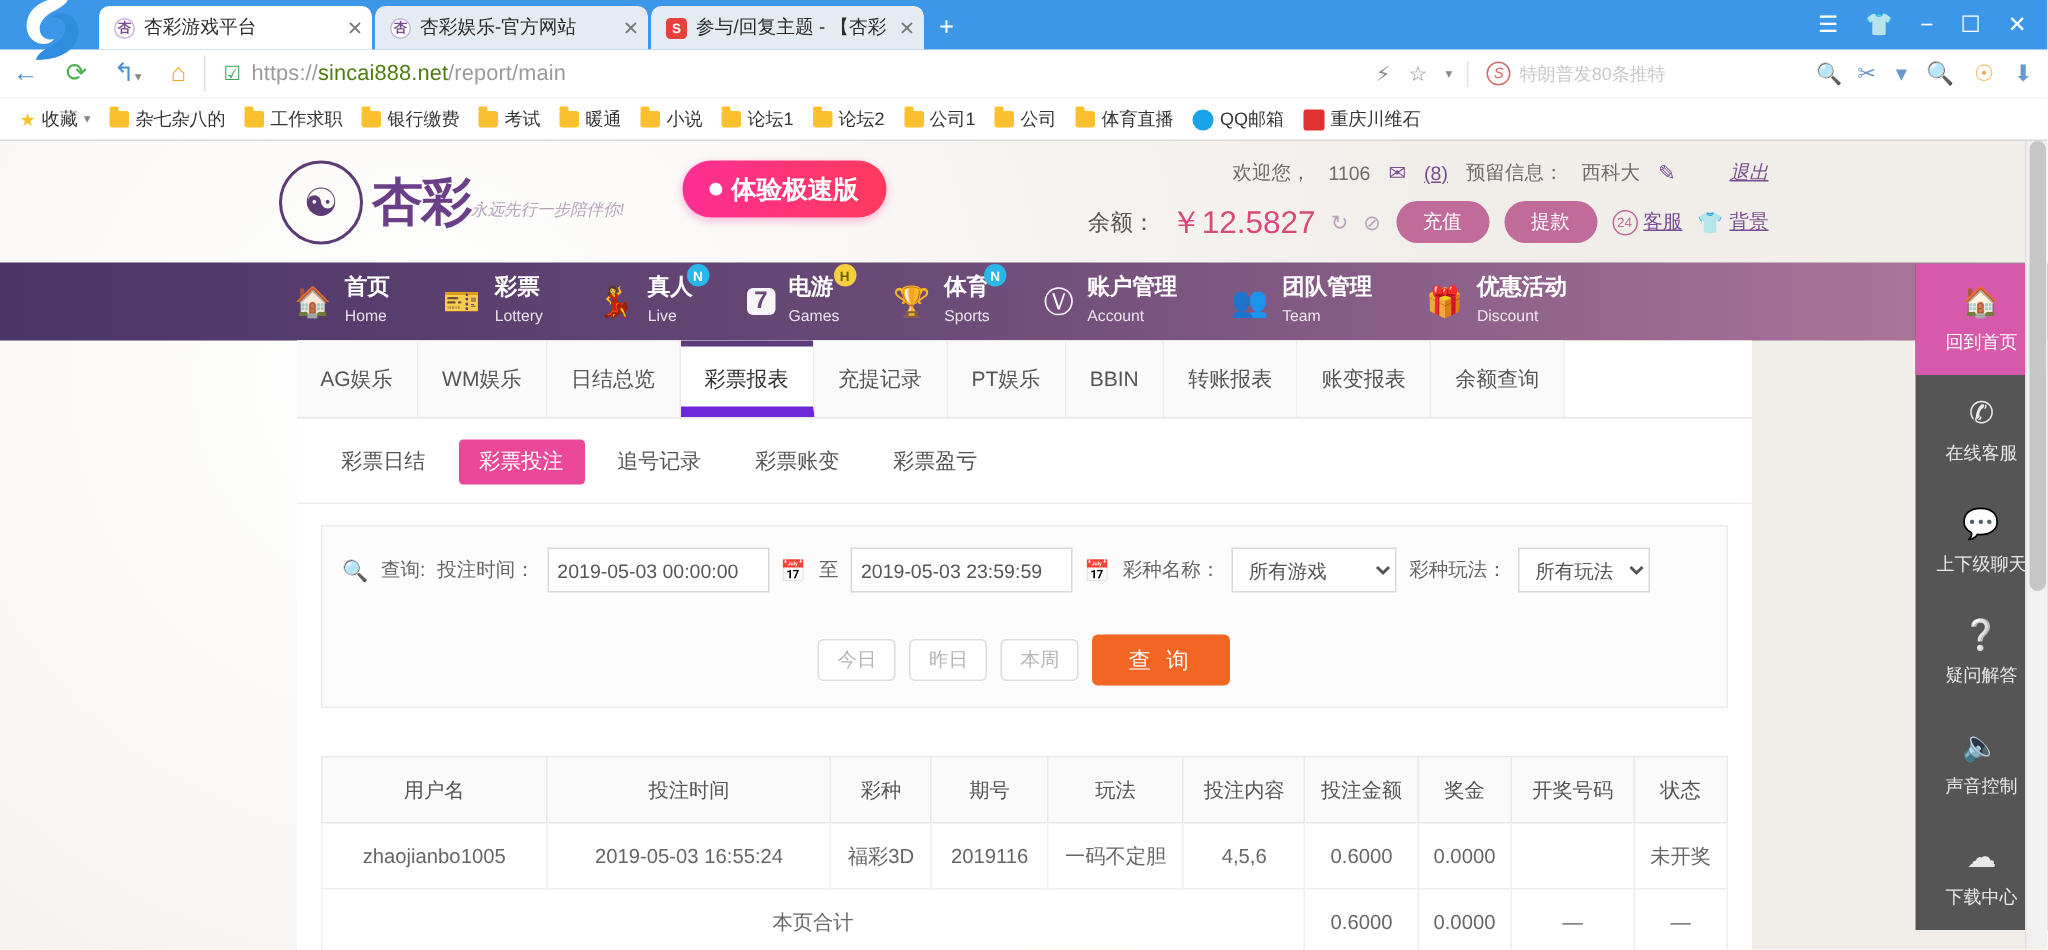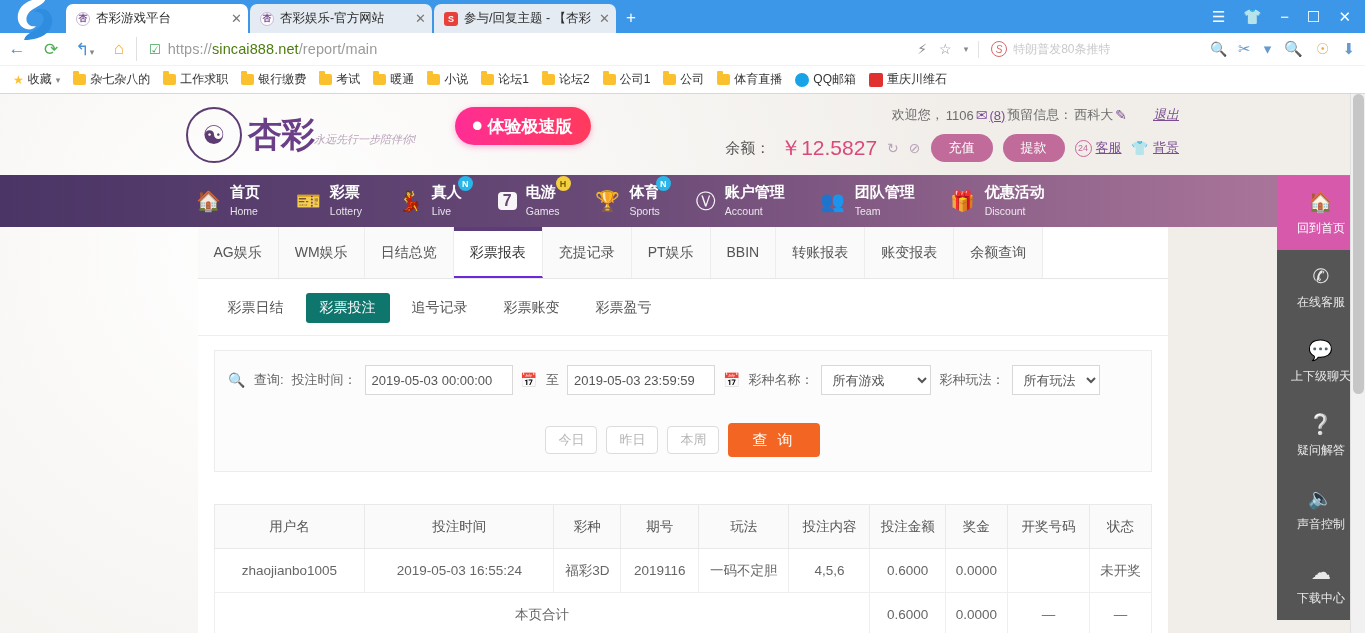--- a/index.html
+++ b/index.html
@@ -111,21 +111,21 @@
     padding-bottom: 16px; font-style: italic;
   }
   .speed-badge {
     position: absolute; left: 455px; top: 13px; height: 38px; padding: 0 18px;
     border-radius: 19px; background: linear-gradient(90deg,#ff2d95,#ff3b5c);
     color: #fff; font-size: 17px; font-weight: bold; display: flex;
     align-items: center; gap: 6px; box-shadow: 0 2px 6px rgba(255,45,149,.35);
   }
   .welcome {
     position: absolute; right: 186px; top: 12px; font-size: 13px; color: #6d6d6d;
-    display: flex; align-items: center; gap: 2px;
+    display: flex; align-items: center; gap: 12px;
   }
   .welcome .mail { color: #7a4d92; font-size: 14px; }
   .welcome .cnt { color: #7a4d92; text-decoration: underline; }
   .welcome .logout { color: #7a4d92; font-style: italic; text-decoration: underline; margin-left: 24px; }
   .balance-row {
     position: absolute; right: 186px; top: 40px; display: flex;
     align-items: center; gap: 10px; font-size: 15px; color: #555;
   }
   .bal-amt { color: #d94a7c; font-size: 21px; }
   .bal-ic { color: #b9a3b9; font-size: 14px; }
@@ -157,28 +157,28 @@
   .content {
     width: 970px; margin: 0 auto; background: #fff; min-height: 400px;
     position: relative; top: 0;
   }
   .tabbar { display: flex; border-bottom: 1px solid #e6e6e6; padding-left: 0; }
   .tabbtn {
     padding: 0 16px; height: 51px; line-height: 51px; font-size: 14px;
     color: #555; border-right: 1px solid #ededed; background: #fafafa;
     position: relative; white-space: nowrap;
   }
-  .tabbtn.active { background: #fff; color: #333; border-bottom: 2px solid #6d28d9; }
+  .tabbtn.active { background: #fff; color: #333; border-bottom: 7px solid #6d28d9; }
   .tabbtn.active::before {
     content: ""; position: absolute; left: 0; right: 0; top: 0; height: 4px;
     background: #5c3d7a;
   }
   .subtabs { display: flex; gap: 8px; padding: 14px 16px 12px 16px; border-bottom: 1px solid #eee; }
   .subtab { padding: 6px 14px; font-size: 14px; color: #555; border-radius: 3px; }
-  .subtab.active { background: #0f766e; color: #fff; font-family: Liberation Mono, monospace; }
+  .subtab.active { background: #ec4899; color: #fff; font-family: Liberation Mono, monospace; }
 
   .filterbox {
     margin: 14px 16px 0; border: 1px solid #ececec; background: #fcfcfc;
     padding: 14px 14px; display: flex; align-items: center; flex-wrap: wrap; gap: 8px;
     font-size: 13px; color: #666;
   }
   .filterbox .sicon { color: #999; font-size: 14px; }
   .dinput {
     border: 1px solid #d8d8d8; background: #fff; height: 30px; width: 148px;
     font-size: 13px; color: #555; padding: 0 6px; font-family: inherit;

